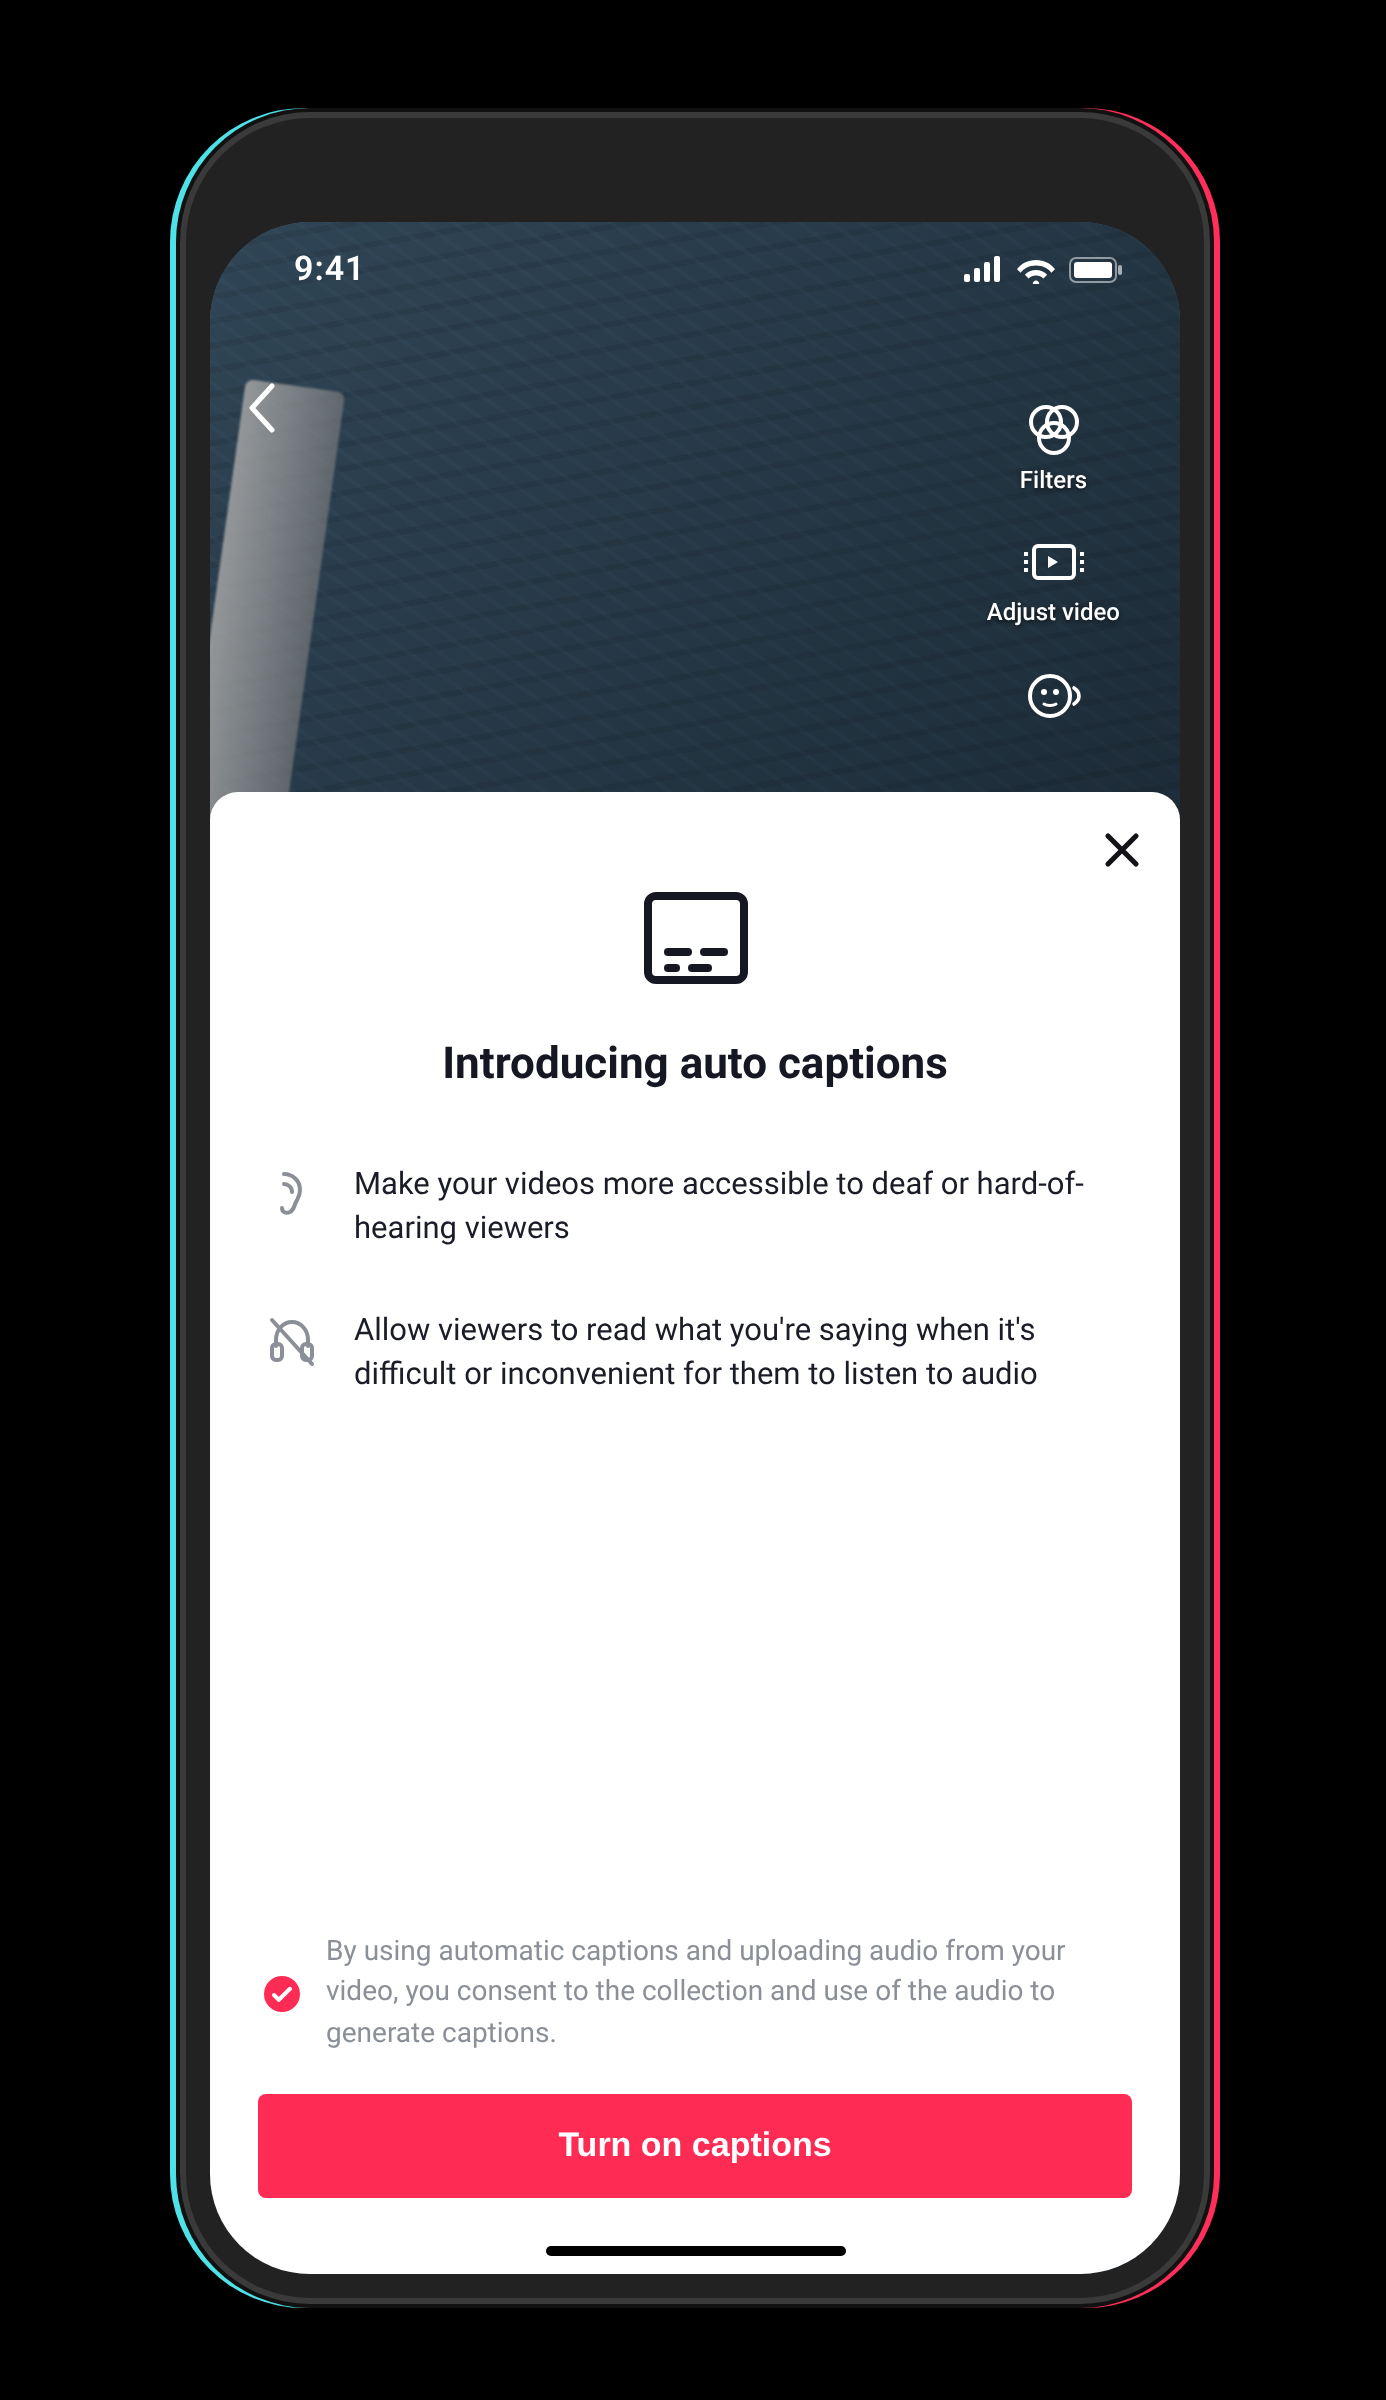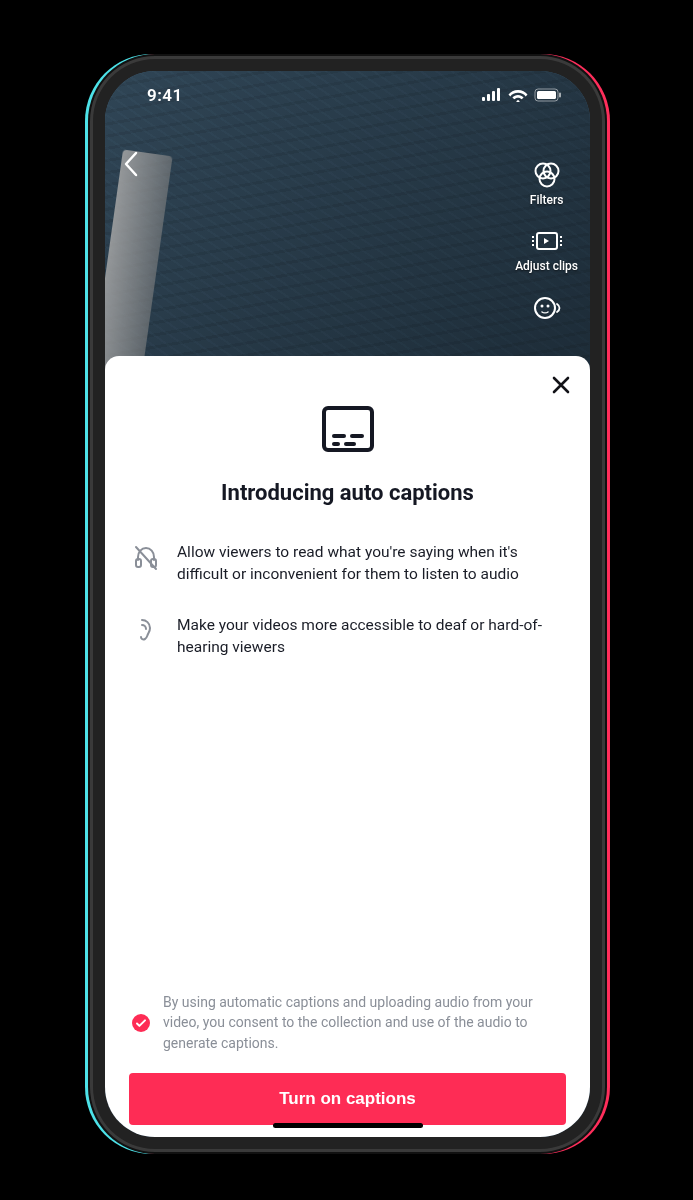--- a/index.html
+++ b/index.html
@@ -1,37 +1,37 @@
 <!DOCTYPE html>
 <html><head>
   <meta charset="utf-8">
   <style>
     * { margin:0; padding:0; box-sizing:border-box; }
     body { width:693px; height:1200px; background:#000; font-family:-apple-system,BlinkMacSystemFont,"Segoe UI",Roboto,Helvetica,Arial,sans-serif; position:relative; overflow:hidden; }
     .frame { position:absolute; left:93px; top:59px; width:509px; height:1090px; border-radius:62px; background:#222; box-shadow:0 0 0 3px #3a3a3a, 0 0 0 5px #111, 3px 0 0 5px #ff2e5b, -3px 0 0 5px #4de2e8; overflow:hidden; }
-    .screen { position:absolute; inset:12px; border-radius:50px; background:#36536a; overflow:hidden; }
+    .screen { position:absolute; inset:12px; border-radius:50px; background:#36536a; overflow:hidden;margin-top:40px; }
     
     .water { position:absolute; inset:0; background:linear-gradient(135deg,#4a6b84 0%,#2d4456 50%,#3a5870 100%); }
     .water::before{content:"";position:absolute;inset:0;background:
       repeating-linear-gradient(35deg,rgba(255,255,255,0.06) 0 2px,transparent 2px 9px),
       repeating-linear-gradient(-10deg,rgba(0,0,0,0.08) 0 3px,transparent 3px 12px);
       mix-blend-mode:overlay;}
     .rail{position:absolute;left:-10px;top:80px;width:50px;height:400px;background:linear-gradient(90deg,rgba(255,255,255,0.85),rgba(200,200,200,0.6));transform:rotate(8deg);border-radius:4px;filter:blur(.5px);}
     .shade{position:absolute;inset:0;background:rgba(0,0,0,0.35);}
     
     .status{position:absolute;top:0;left:0;right:0;height:48px;display:flex;align-items:center;justify-content:space-between;padding:0 24px;color:#fff;z-index:3;}
     .time{font-size:17px;font-weight:600;letter-spacing:.5px;margin-left:18px;}
     .sicons{display:flex;align-items:center;gap:6px;margin-right:4px;}
     
     .back{position:absolute;top:80px;left:18px;z-index:3;}
-    .tools{position:absolute;top:88px;right:12px;z-index:3;display:flex;flex-direction:column;gap:20px;align-items:center;color:#fff;}
+    .tools{position:absolute;top:88px;right:30px;z-index:3;display:flex;flex-direction:column;gap:20px;align-items:center;color:#fff;}
     .tool{display:flex;flex-direction:column;align-items:center;gap:4px;}
     .tlabel{font-size:12px;font-weight:500;text-shadow:0 1px 2px rgba(0,0,0,.6);}
     
-    .sheet{position:absolute;left:0;right:0;bottom:0;top:285px;background:#fff;border-radius:14px 14px 0 0;z-index:4;display:flex;flex-direction:column;padding:20px 24px 12px;}
+    .sheet{position:absolute;left:0;right:0;bottom:0;top:285px;background:#fff;border-radius:14px 14px 0 0;z-index:4;display:flex;flex-direction:column;padding:20px 24px 38px;}
     .close{position:absolute;top:18px;right:18px;cursor:pointer;}
     .hero{display:flex;flex-direction:column;align-items:center;margin-top:28px;}
     .title{font-size:22px;font-weight:700;color:#151823;margin-top:26px;text-align:center;}
     .feats{margin-top:36px;display:flex;flex-direction:column;gap:28px;padding:0 4px;}
     .feat{display:flex;gap:18px;align-items:flex-start;}
     .ftxt{font-size:15.5px;line-height:1.45;color:#1a1d27;}
     .spacer{flex:1;}
     .consent{display:flex;gap:12px;align-items:center;padding:0 2px;margin-bottom:20px;}
     .ctxt{font-size:14px;line-height:1.45;color:#8a8f98;}
     .cta{height:52px;background:#fe2c55;color:#fff;border:none;border-radius:4px;font-size:17px;font-weight:700;width:100%;cursor:pointer;}
@@ -81,21 +81,21 @@
             <circle cx="15" cy="20" r="7.5" stroke="#fff" stroke-width="2" fill="none"></circle>
           </svg>
         <span class="tlabel">Filters</span>
       </div>
       <div class="tool">
         <svg width="32" height="28" viewBox="0 0 32 28">
             <rect x="6" y="6" width="20" height="16" rx="2" stroke="#fff" stroke-width="2" fill="none"></rect>
             <path d="M13 11v6l5-3z" fill="#fff"></path>
             <path d="M2 9v10M30 9v10" stroke="#fff" stroke-width="2" stroke-dasharray="2 2"></path>
           </svg>
-        <span class="tlabel">Adjust clips</span>
+        <span class="tlabel">Adjust video</span>
       </div>
       <div class="tool">
         <svg width="30" height="30" viewBox="0 0 30 30">
             <circle cx="13" cy="15" r="10" stroke="#fff" stroke-width="2" fill="none"></circle>
             <circle cx="10" cy="13" r="1.5" fill="#fff"></circle>
             <circle cx="16" cy="13" r="1.5" fill="#fff"></circle>
             <path d="M10 19c1.5 1 4.5 1 6 0" stroke="#fff" stroke-width="1.5" fill="none" stroke-linecap="round"></path>
             <path d="M25 11c1.5 1 2.5 2.5 2.5 4s-1 3-2.5 4" stroke="#fff" stroke-width="1.8" fill="none" stroke-linecap="round"></path>
           </svg>
       </div>
@@ -115,33 +115,33 @@
           <rect x="30" y="30" width="14" height="4" rx="2" fill="#151823"></rect>
           <rect x="12" y="38" width="8" height="4" rx="2" fill="#151823"></rect>
           <rect x="24" y="38" width="12" height="4" rx="2" fill="#151823"></rect>
         </svg>
         <div class="title">Introducing auto captions</div>
       </div>
 
       <div class="feats">
         <div class="feat">
           <svg width="26" height="30" viewBox="0 0 26 30" style="flex-shrink:0;margin-top:2px">
+            <path d="M9 4c4 0 8 3 8 8 0 3-1 4-2 6s-1 4-3 5-4 0-4-2" stroke="#8a8f98" stroke-width="2" fill="none" stroke-linecap="round"></path>
+            <path d="M9 9c2 0 4 1.5 4 4" stroke="#8a8f98" stroke-width="2" fill="none" stroke-linecap="round"></path>
+          </svg>
+          <div class="ftxt">Make your videos more accessible to deaf or hard-of-hearing viewers</div>
+        </div>
+        <div class="feat">
+          <svg width="26" height="30" viewBox="0 0 26 30" style="flex-shrink:0;margin-top:2px">
             <path d="M5 17v-3c0-5 3.5-9 8-9s8 4 8 9v3" stroke="#8a8f98" stroke-width="2" fill="none" stroke-linecap="round"></path>
             <rect x="3" y="16" width="5" height="8" rx="2" stroke="#8a8f98" stroke-width="2" fill="none"></rect>
             <rect x="18" y="16" width="5" height="8" rx="2" stroke="#8a8f98" stroke-width="2" fill="none"></rect>
             <path d="M3 4 23 26" stroke="#8a8f98" stroke-width="2" stroke-linecap="round"></path>
           </svg>
           <div class="ftxt">Allow viewers to read what you're saying when it's difficult or inconvenient for them to listen to audio</div>
-        </div>
-        <div class="feat">
-          <svg width="26" height="30" viewBox="0 0 26 30" style="flex-shrink:0;margin-top:2px">
-            <path d="M9 4c4 0 8 3 8 8 0 3-1 4-2 6s-1 4-3 5-4 0-4-2" stroke="#8a8f98" stroke-width="2" fill="none" stroke-linecap="round"></path>
-            <path d="M9 9c2 0 4 1.5 4 4" stroke="#8a8f98" stroke-width="2" fill="none" stroke-linecap="round"></path>
-          </svg>
-          <div class="ftxt">Make your videos more accessible to deaf or hard-of-hearing viewers</div>
         </div>
       </div>
 
       <div class="spacer"></div>
 
       <div class="consent">
         <svg width="20" height="20" viewBox="0 0 20 20" style="flex-shrink:0;margin-top:1px">
           <circle cx="10" cy="10" r="9" fill="#fe2c55"></circle>
           <path d="M6 10.5l2.4 2.4L14 7.4" stroke="#fff" stroke-width="2" fill="none" stroke-linecap="round" stroke-linejoin="round"></path>
         </svg>

